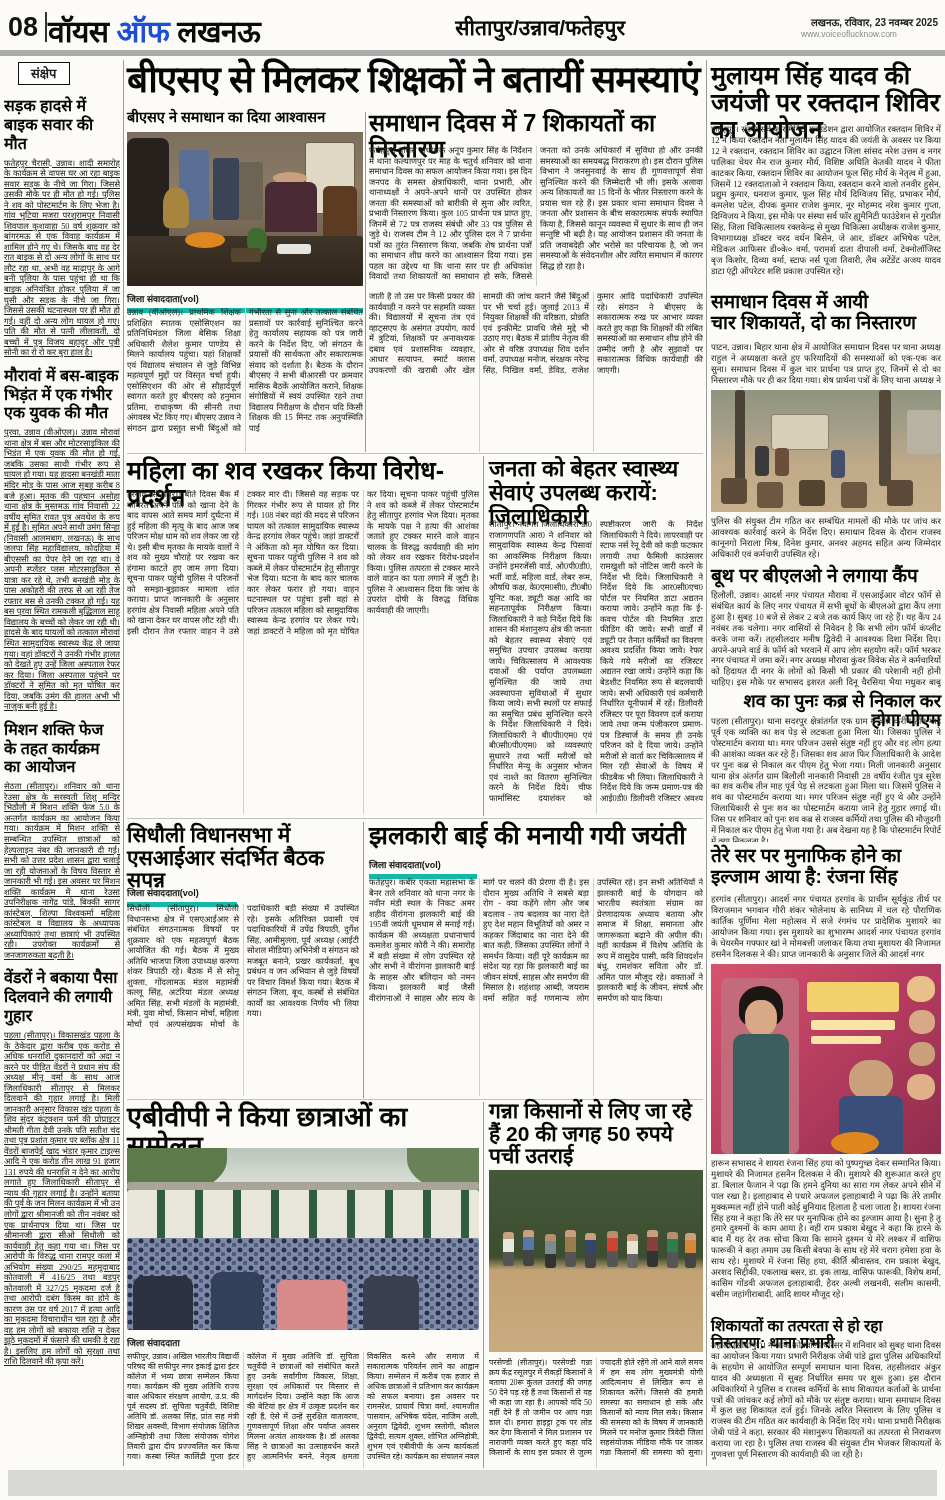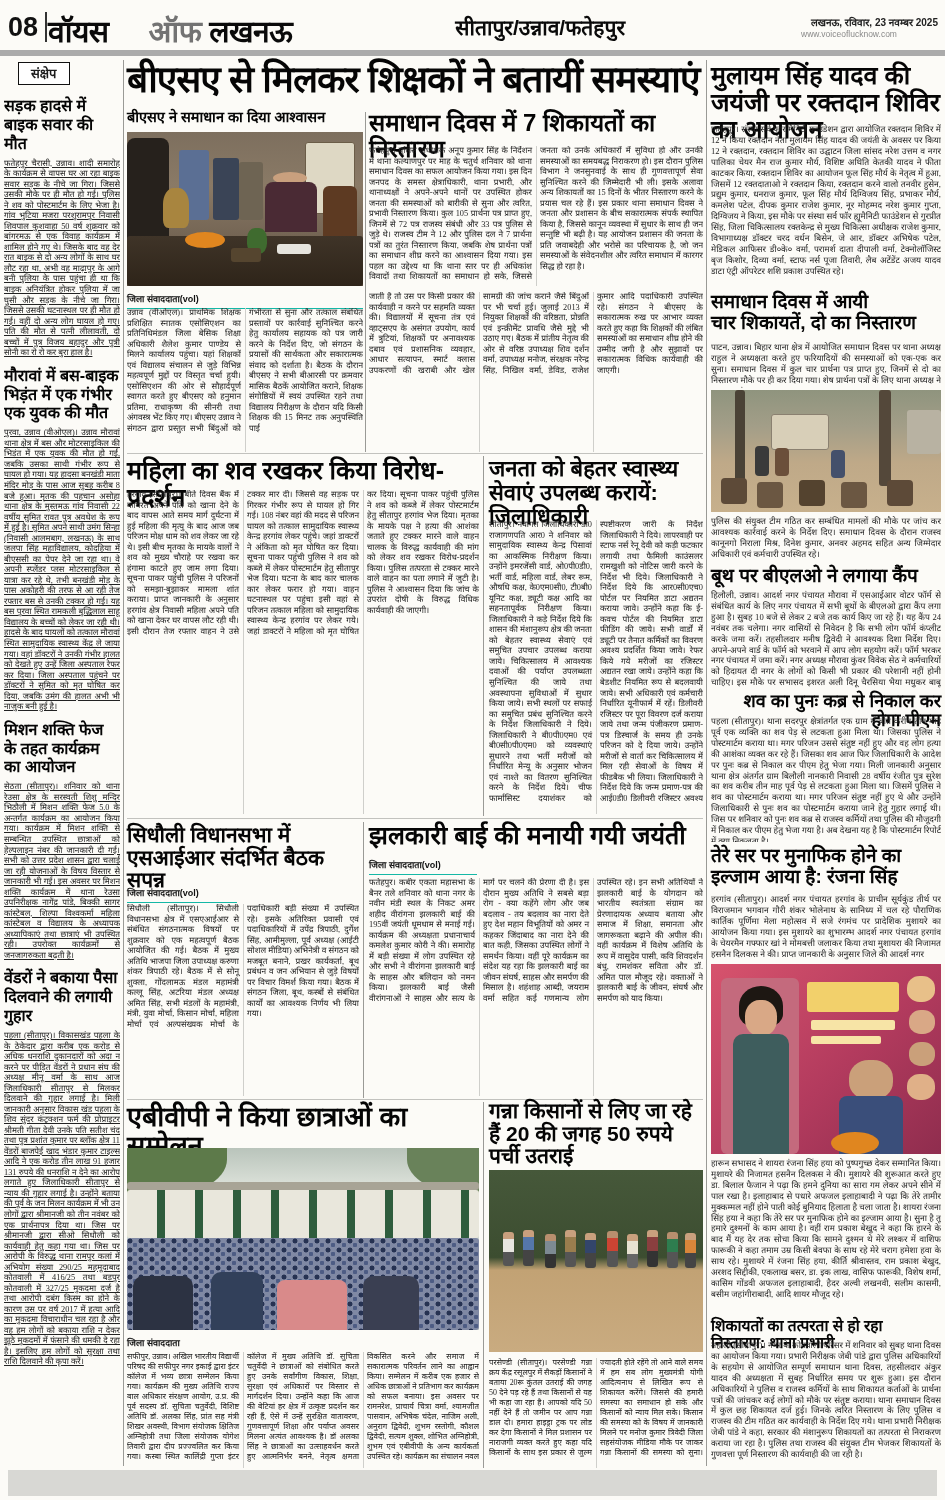--- a/index.html
+++ b/index.html
@@ -4,29 +4,29 @@
 <style>
   html,body{margin:0;padding:0;background:#e9e9e6;}
   .page{position:relative;width:945px;height:1500px;margin:0 auto;background:#fcfbf7;overflow:hidden;
         font-family:"Liberation Serif","DejaVu Serif",serif;color:#1c1c1c;}
   .hl{font-family:"Liberation Sans","DejaVu Sans",sans-serif;font-weight:bold;color:#050505;line-height:1.08;}
   .body-text{font-size:8.3px;line-height:1.27;text-align:justify;color:#222;overflow:hidden;word-break:break-word;}
   .cols2{column-count:2;column-gap:8px;column-rule:1px solid #cfcfcb;}
   .cols3{column-count:3;column-gap:8px;column-rule:1px solid #cfcfcb;}
   .abs{position:absolute;}
   .byline{font-family:"Liberation Sans","DejaVu Sans",sans-serif;font-weight:bold;font-size:9px;
-          border-bottom:1px solid #14b8a6;padding-bottom:3px;color:#111;}
+          border-bottom:5px solid #14b8a6;padding-bottom:3px;color:#111;}
   .vdiv{position:absolute;width:1px;background:#9a9a96;}
   .hdiv{position:absolute;height:1px;background:#c2c2be;}
   .photo{position:absolute;overflow:hidden;background:#888;}
   
   .pagenum{font-family:"Liberation Sans","DejaVu Sans",sans-serif;font-weight:bold;font-size:27px;color:#111;
            border-right:2px solid #333;padding-right:7px;}
   .paper{font-family:"Liberation Sans","DejaVu Sans",sans-serif;font-weight:bold;font-size:30px;color:#0a0a0a;letter-spacing:-0.5px;}
-  .paper .mid{color:#737373;margin-left:32px;}
+  .paper .mid{color:#1d4ed8;}
   .edition{font-family:"Liberation Sans","DejaVu Sans",sans-serif;font-weight:bold;font-size:21px;color:#0a0a0a;text-align:right;}
   .dateline{font-family:"Liberation Sans","DejaVu Sans",sans-serif;font-weight:bold;font-size:10px;color:#222;text-align:right;}
   .website{font-family:"Liberation Sans","DejaVu Sans",sans-serif;font-size:8.5px;color:#8a8a8a;text-align:center;font-weight:normal;}
   .grayrule{position:absolute;left:0;top:50px;width:945px;height:6px;background:#ababab;}
   
   .sidebar{position:absolute;left:4px;top:62px;width:116px;height:1402px;overflow:hidden;}
   .tab{display:inline-block;border:1.5px solid #111;padding:1px 12px 2px 12px;font-family:"Liberation Sans","DejaVu Sans",sans-serif;
        font-weight:bold;font-size:13px;margin:0 0 4px 14px;background:#fff;}
   .sb-h{font-family:"Liberation Sans","DejaVu Sans",sans-serif;font-weight:bold;font-size:16px;line-height:1.18;color:#050505;margin:8px 0 5px 0;}
   .sb-b{font-size:8.3px;line-height:1.27;text-align:justify;color:#222;text-decoration:underline;}

